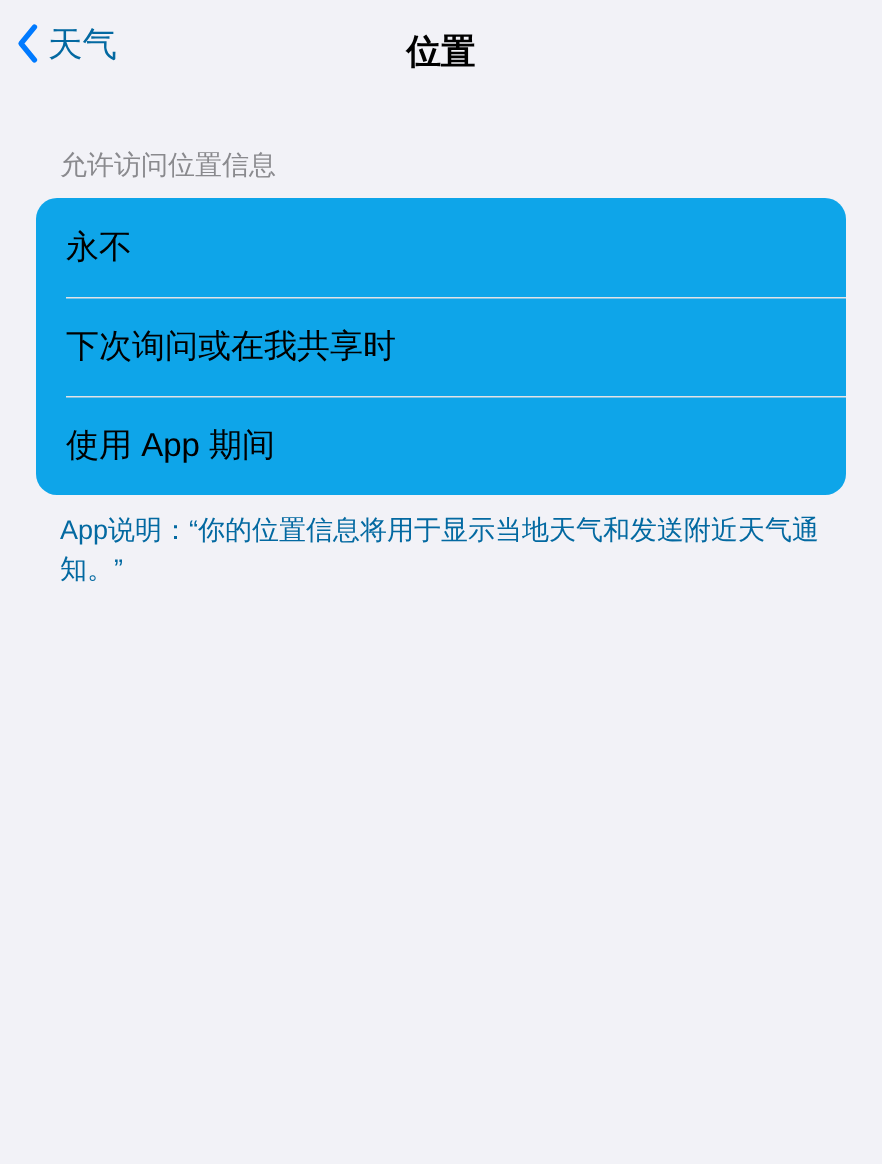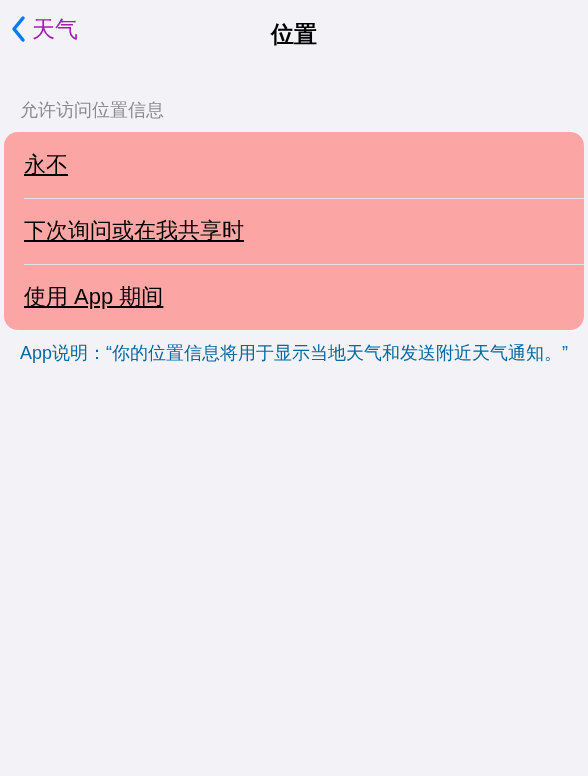--- a/index.html
+++ b/index.html
@@ -18,51 +18,50 @@
     .navbar {
       height: 58px;
       display: flex;
       align-items: center;
       position: relative;
       padding: 0 10px;
     }
     .back-button {
       display: flex;
       align-items: center;
-      color: #a21caf;
+      color: #0369a1;
       font-size: 23px;
       cursor: pointer;
     }
     .back-chevron {
       width: 18px;
       height: 28px;
       margin-right: 4px;
     }
     .nav-title {
       position: absolute;
       left: 50%;
       transform: translateX(-50%);
       font-size: 23px;
       font-weight: 600;
       color: #000;
       margin-top: 10px;
     }
     .content {
-      padding: 0 4px;
+      padding: 0 24px;
     }
     .section-header {
       font-size: 18px;
       color: #8a8a8e;
       padding: 40px 16px 10px 16px;
     }
     .list-group {
-      background: #fca5a5;
+      background: #0ea5e9;
       border-radius: 14px;
       overflow: hidden;
-      text-decoration: underline;
     }
     .list-row {
       display: flex;
       align-items: center;
       justify-content: space-between;
       min-height: 66px;
       padding: 0 20px;
       font-size: 22px;
       color: #000;
       position: relative;

